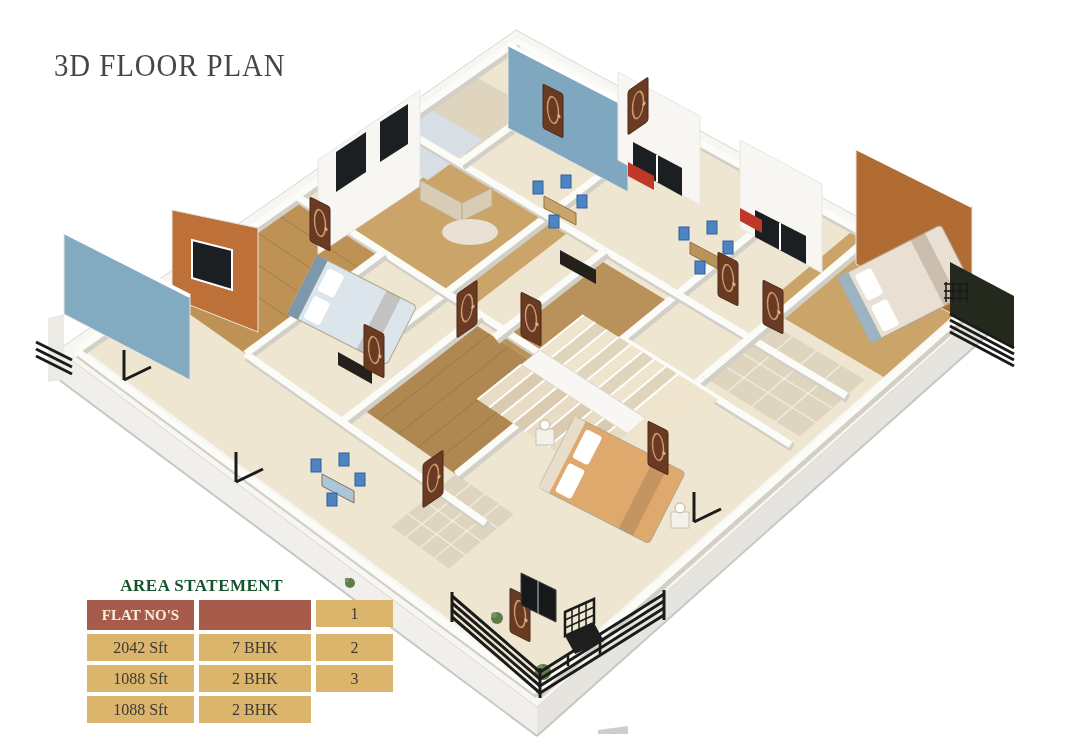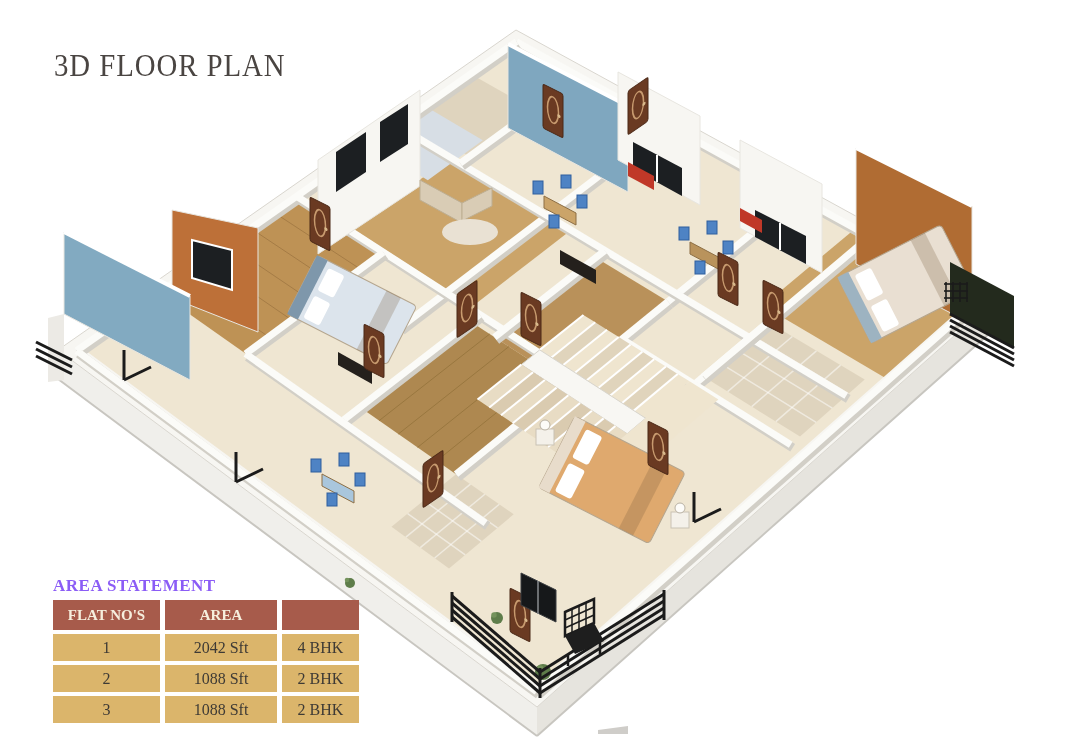--- a/index.html
+++ b/index.html
@@ -3,24 +3,24 @@
 <meta charset="utf-8">
 <style>
   html,body{margin:0;padding:0;background:#fff;}
   .page{position:relative;width:1072px;height:737px;background:#ffffff;overflow:hidden;
         font-family:Liberation Serif, serif;}
   .page-title{position:absolute;left:54px;top:48px;font-size:31px;font-weight:500;
         color:#4a4542;letter-spacing:1px;transform:scaleX(.93);transform-origin:left top;
         white-space:nowrap;}
   .plan-svg{position:absolute;left:0;top:0;width:1072px;height:737px;}
   .area-box{position:absolute;left:53px;top:576px;width:306px;z-index:3;}
-  .area-title{width:230px;text-align:left;font-size:17px;font-weight:bold;
-        color:#8b5cf6;letter-spacing:.5px;margin-bottom:4px;}
+  .area-title{width:230px;text-align:right;font-size:17px;font-weight:bold;
+        color:#14532d;letter-spacing:.5px;margin-bottom:4px;}
   .area-table{display:grid;grid-template-columns:107px 112px 77px;grid-auto-rows:auto;
-        gap:4px 5px;}
+        gap:4px 5px;margin-left:34px;}
   .hcell{background:var(--hbg);color:var(--htx);font-weight:bold;font-size:15px;
         text-align:center;line-height:30px;height:30px;}
   .dcell{background:var(--cbg);color:var(--ctx);font-size:16px;text-align:center;
         line-height:27px;height:27px;}
 </style>
 </head>
 <body>
 
 <div class="page">
 
@@ -328,26 +328,25 @@
         <line x1="694" y1="492" x2="694" y2="522" stroke="#1b1b1b" stroke-width="3"></line>
         <line x1="694" y1="522" x2="721" y2="509" stroke="#1b1b1b" stroke-width="3"></line>
         <polygon points="598.0,730.0 628.0,726.0 628.0,734.0 598.0,734.0" fill="#cfcdc9"></polygon>
       </g>
   </svg>
 
   <div class="area-box">
     <div class="area-title">AREA STATEMENT</div>
     <div class="area-table">
       <div class="hcell">FLAT NO'S</div>
-      <div class="hcell">AREA</div>
       <div class="hcell"></div>
 
       <div class="dcell">1</div>
       <div class="dcell">2042 Sft</div>
-      <div class="dcell">4 BHK</div>
+      <div class="dcell">7 BHK</div>
 
       <div class="dcell">2</div>
       <div class="dcell">1088 Sft</div>
       <div class="dcell">2 BHK</div>
 
       <div class="dcell">3</div>
       <div class="dcell">1088 Sft</div>
       <div class="dcell">2 BHK</div>
     </div>
   </div>

